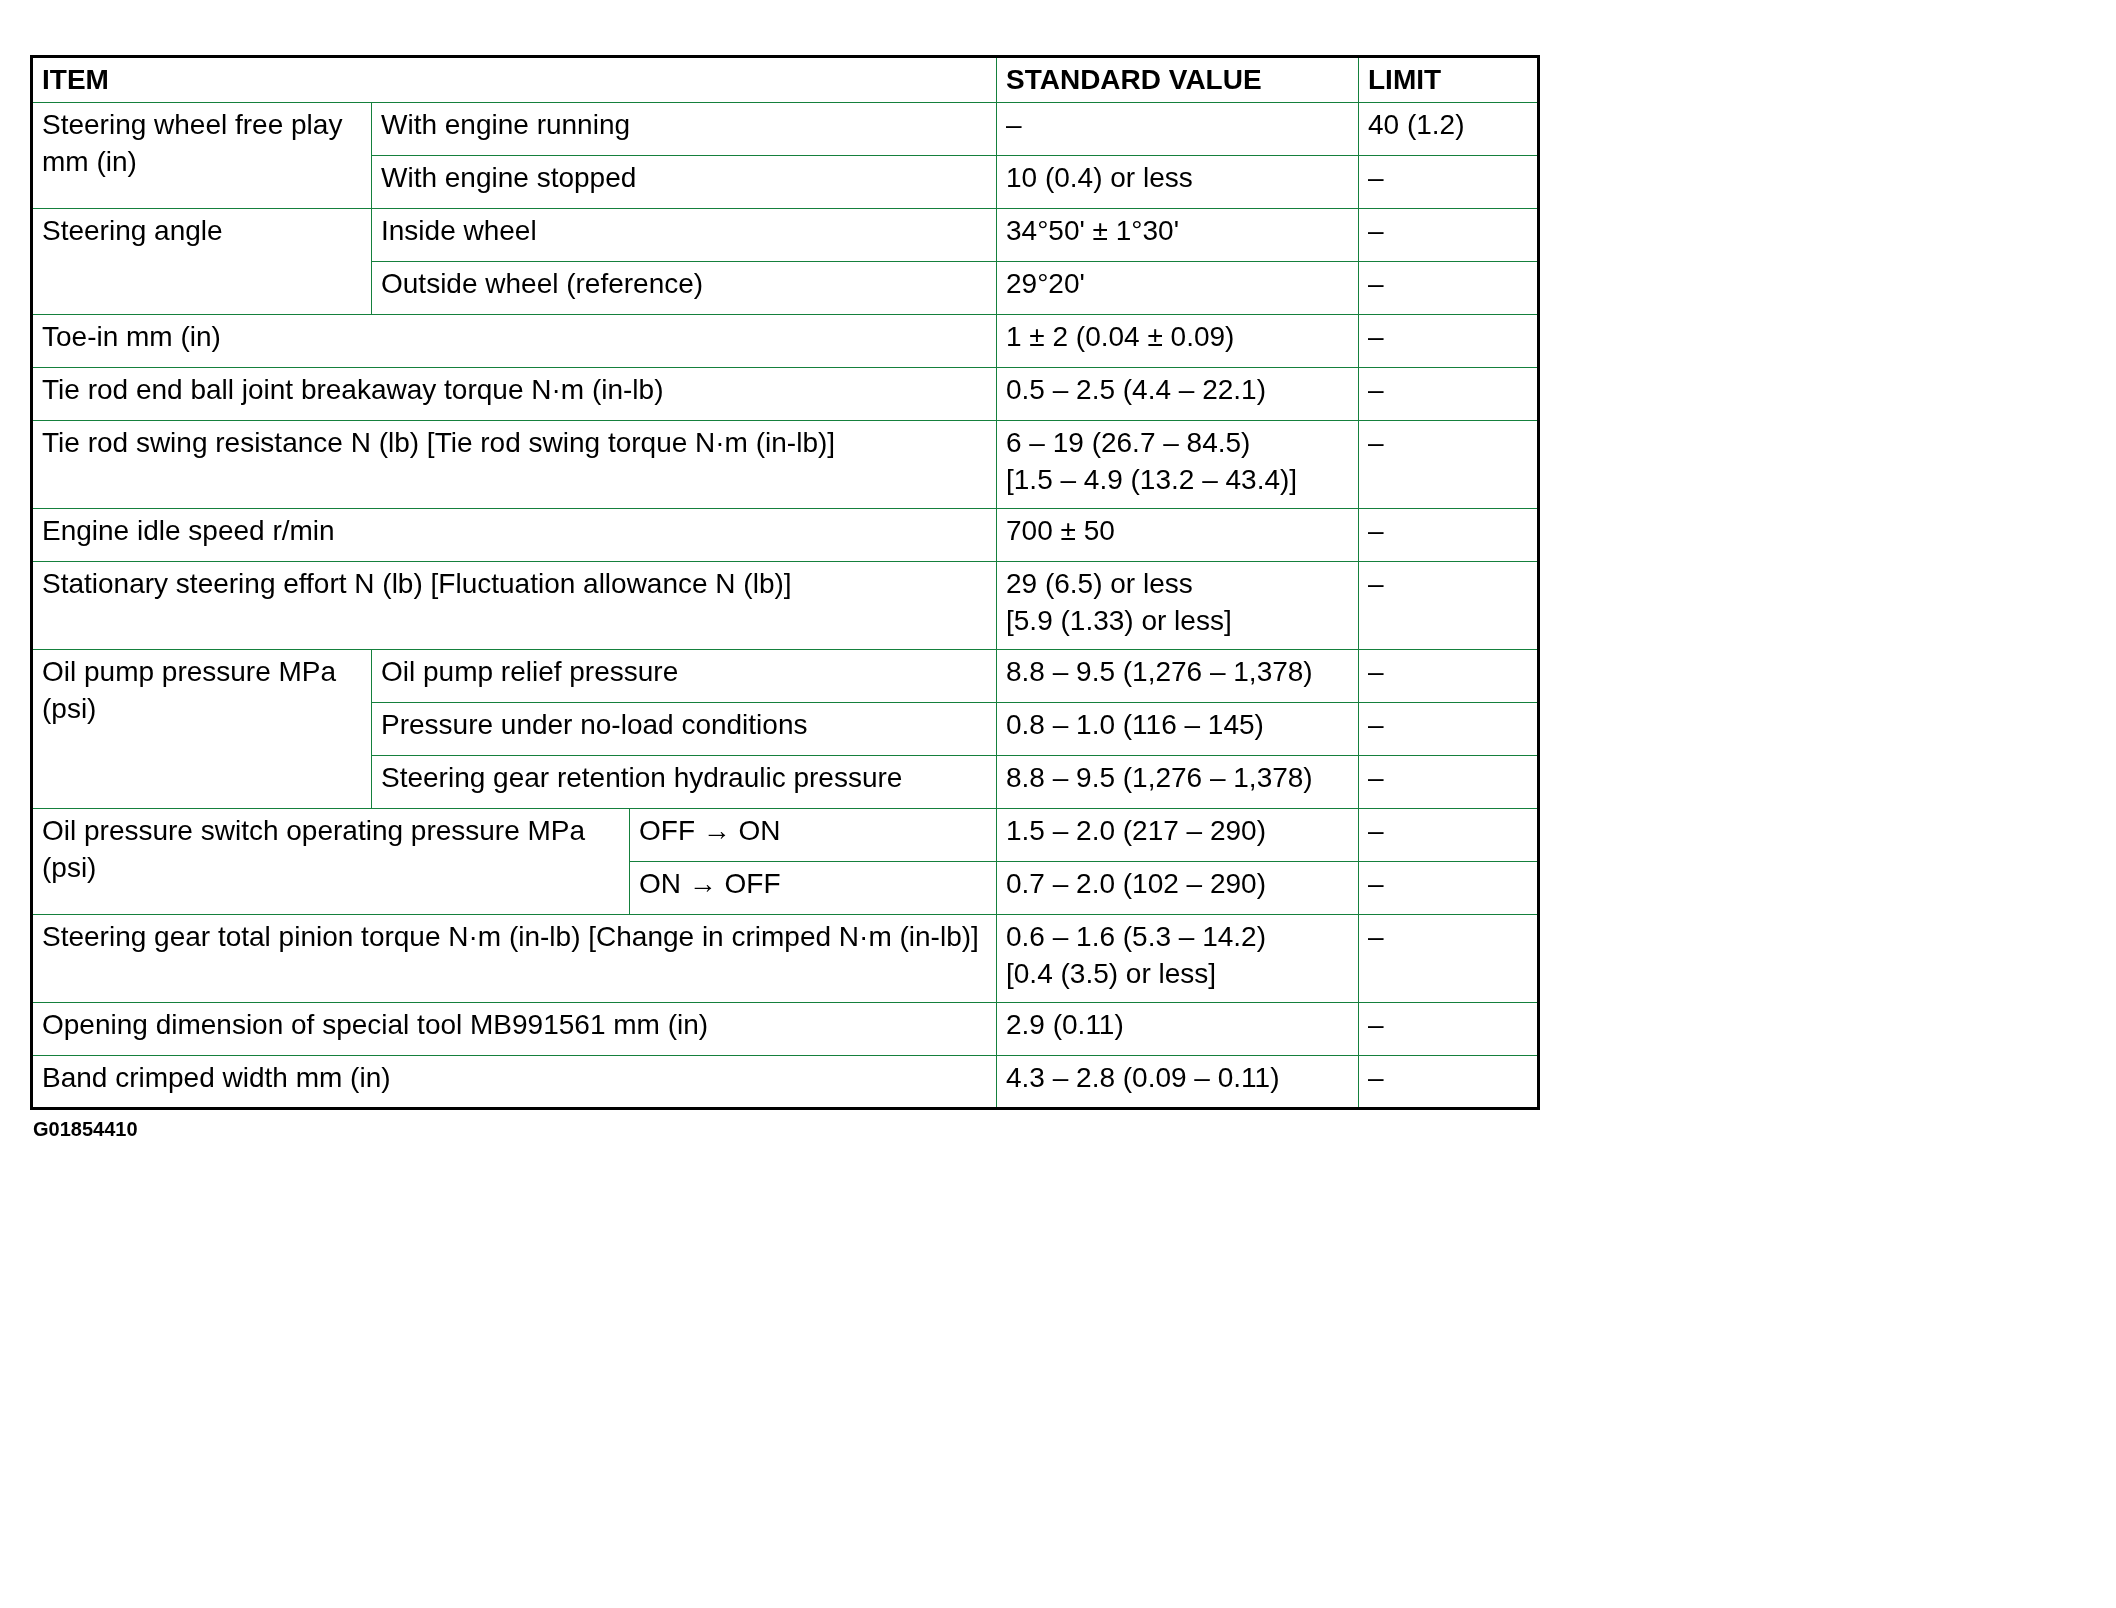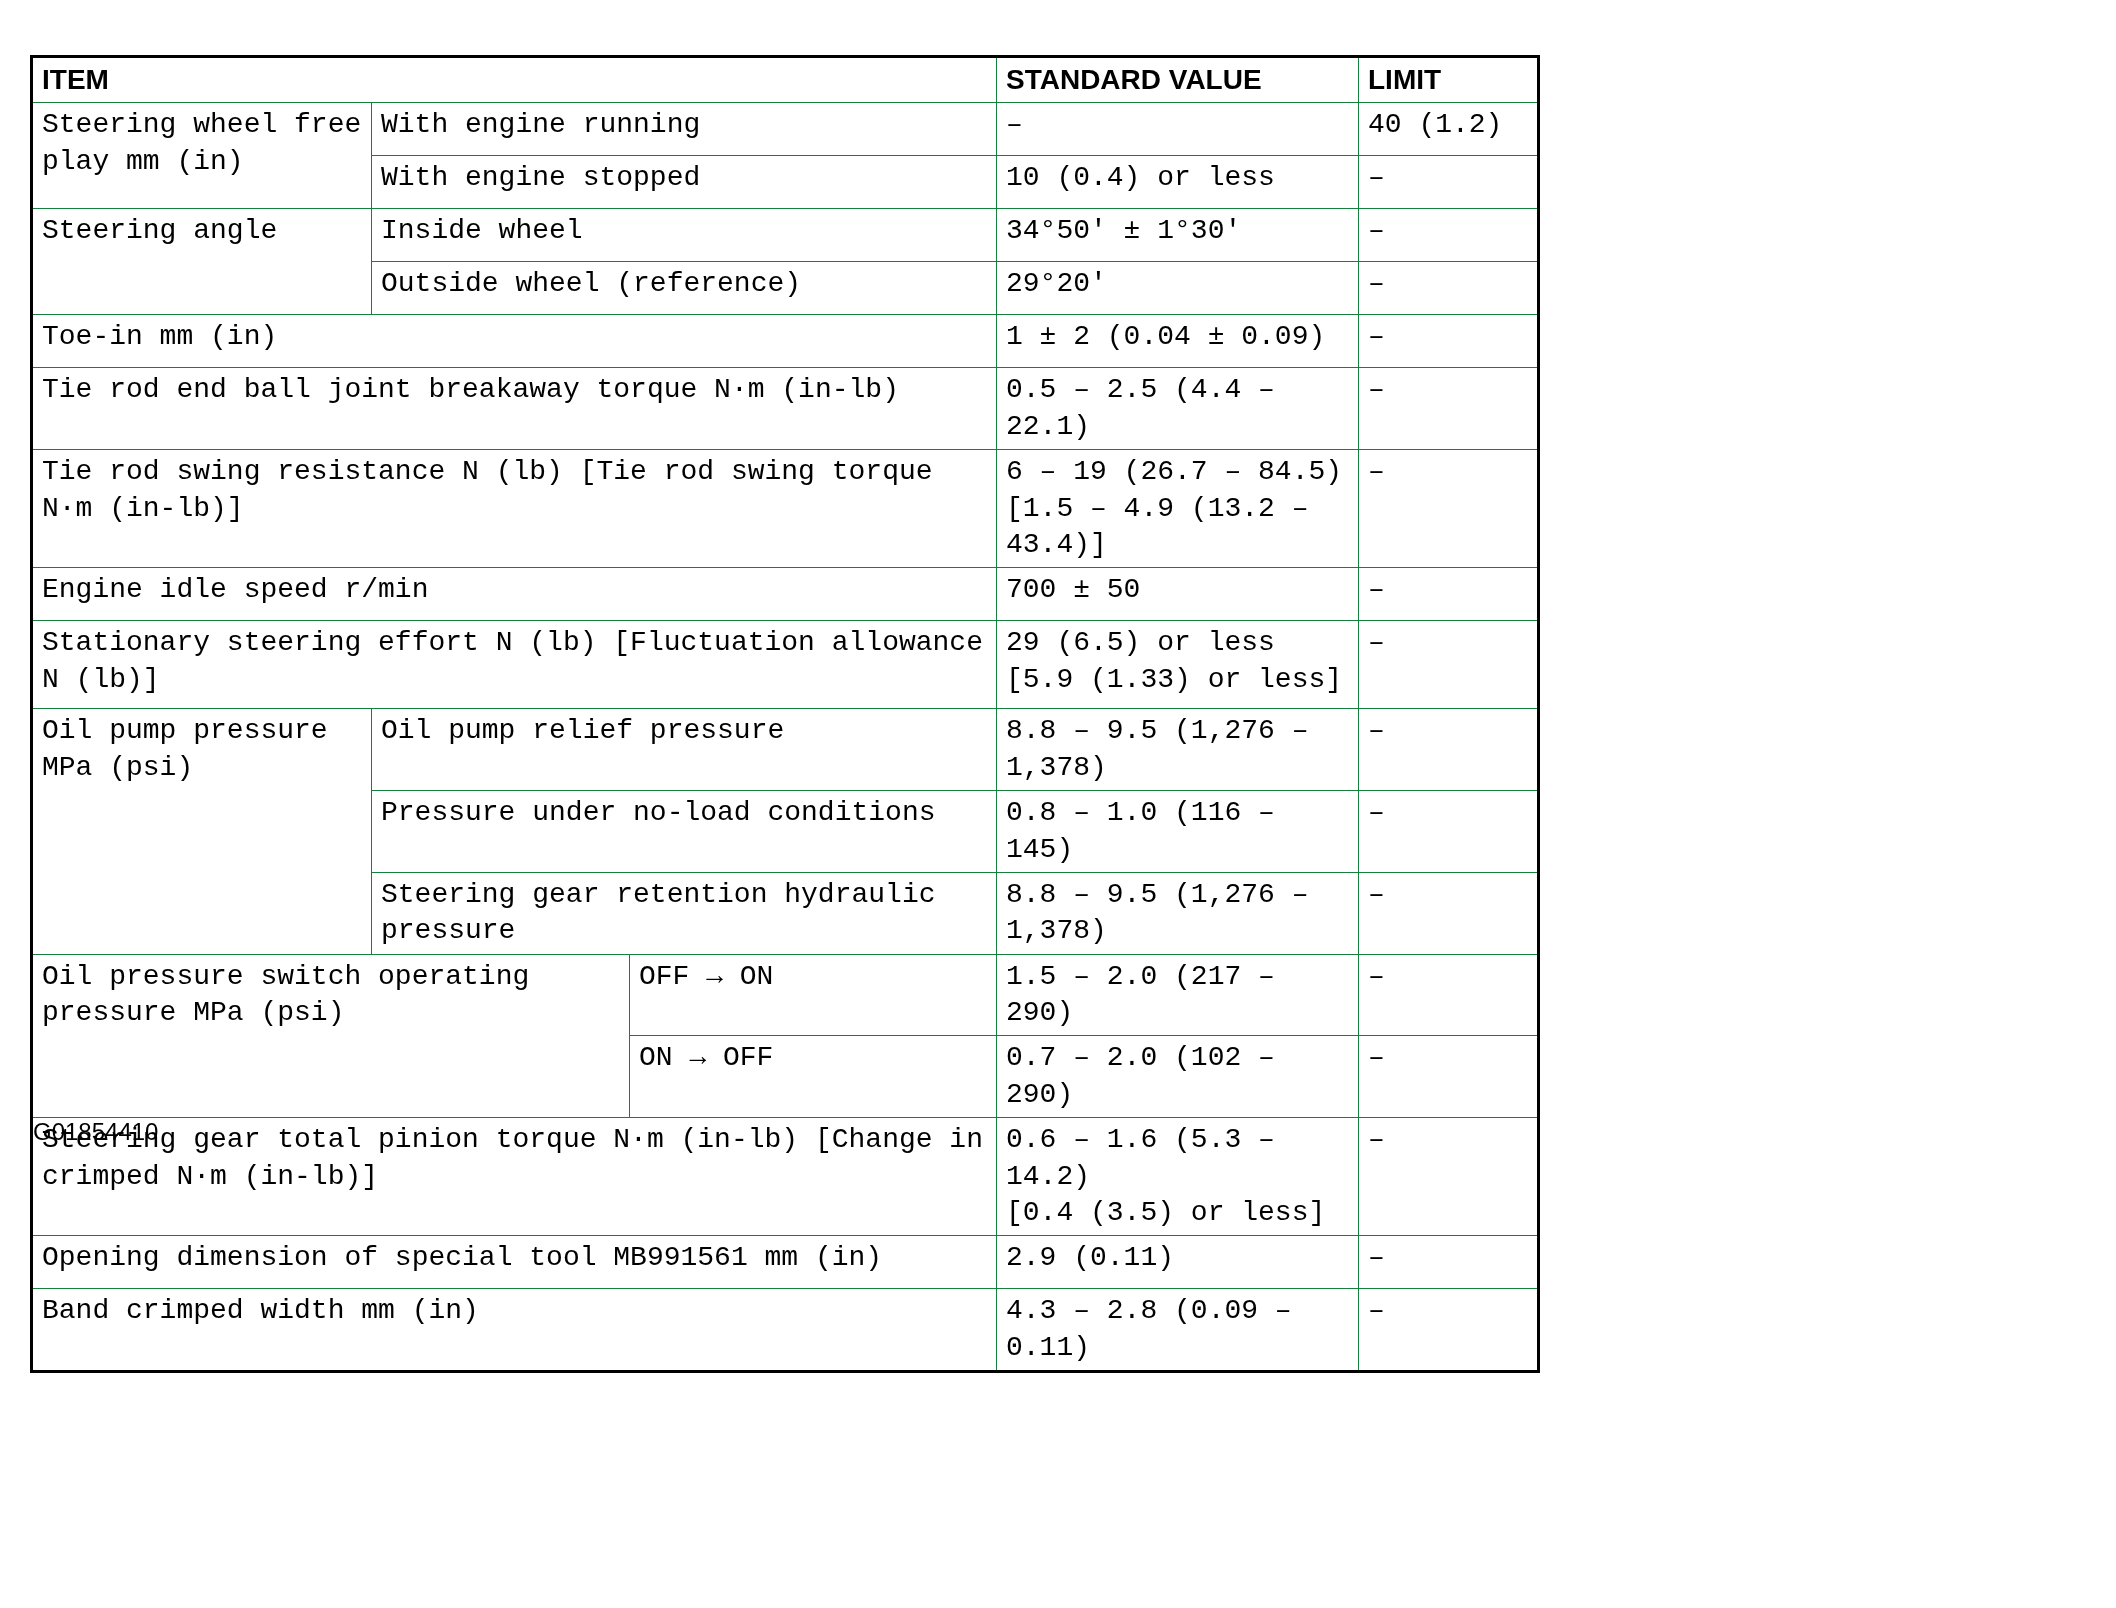--- a/index.html
+++ b/index.html
@@ -23,31 +23,31 @@
   .spec-table th, .spec-table td {
     border: 1px solid #15803d;
     vertical-align: top;
     text-align: left;
     padding: 4px 4px 4px 9px;
     font-size: 28px;
     line-height: 1.3;
     overflow: hidden;
   }
   .spec-table th { font-weight: bold; }
-  .spec-table td { font-weight: normal; font-family: Liberation Mono, monospace; }
+  .spec-table td { font-weight: normal; }
   tr.r-head   { height: 46px; }
   tr.r-single { height: 53px; }
   tr.r-double { height: 88px; }
   td.pre { white-space: pre-line; }
   .footer-code {
     position: absolute;
     left: 33px;
     top: 1118px;
-    font-size: 24px;
-    font-weight: normal;
+    font-size: 20px;
+    font-weight: bold;
   }
 </style>
 </head>
 <body>
 
 <table class="spec-table">
   <colgroup>
     <col style="width:340px">
     <col style="width:258px">
     <col style="width:367px">

